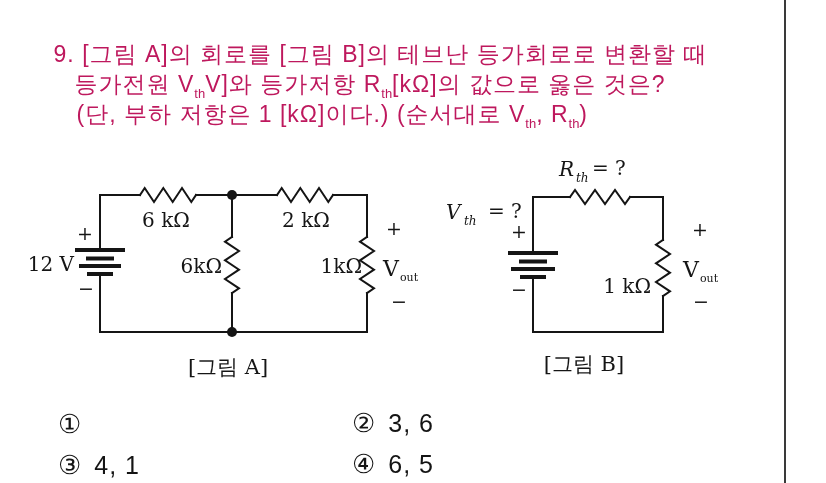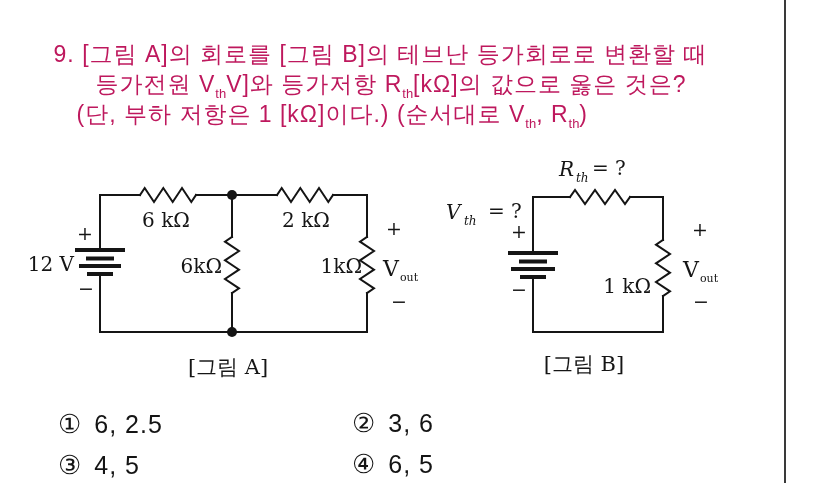--- a/index.html
+++ b/index.html
@@ -10,21 +10,21 @@
   .col-divider{
     position:absolute;left:784px;top:0;width:2px;height:483px;background:#3a3a3a;
   }
   
   .qline{
     position:absolute;font-size:23px;line-height:26px;letter-spacing:1px;
     white-space:pre;color:#be185d;
   }
   .qline sub{font-size:13px;letter-spacing:0;}
   #q-line1{left:24px;top:15px;}
-  #q-line2{left:66px;top:45px;text-align:right;}
+  #q-line2{left:45px;top:45px;text-align:right;}
   #q-line3{left:47px;top:75px;}
   
   .circuits{position:absolute;left:0;top:140px;}
   .wire{fill:none;stroke:#151515;stroke-width:2;stroke-linecap:square;}
   .bat{stroke:#151515;stroke-width:4;stroke-linecap:butt;}
   .node{fill:#151515;stroke:none;}
   .lbl{font-family:"DejaVu Serif","Liberation Serif",serif;font-size:20px;fill:#151515;}
   .lbl-big{font-size:22px;}
   .lbl-sub{font-size:11px;}
   .ital{font-style:italic;}
@@ -131,27 +131,26 @@
     <text class="lbl lbl-big" x="683" y="277">V</text>
     <text class="lbl lbl-sub" x="700" y="282">out</text>
     <text class="sign" x="701" y="308" text-anchor="middle">−</text>
     <text class="cap" x="584" y="371" text-anchor="middle">[그림 B]</text>
   </g>
 </svg>
 
 <div>
   <div class="choice" id="choice-1">
     <span class="marker">①</span>
-    <span>6, 2.5</span>
   </div>
   <div class="choice" id="choice-2">
     <span class="marker">②</span>
     <span>3, 6</span>
   </div>
   <div class="choice" id="choice-3">
     <span class="marker">③</span>
-    <span>4, 5</span>
+    <span>4, 1</span>
   </div>
   <div class="choice" id="choice-4">
     <span class="marker">④</span>
     <span>6, 5</span>
   </div>
 </div>
 
 </body></html>

